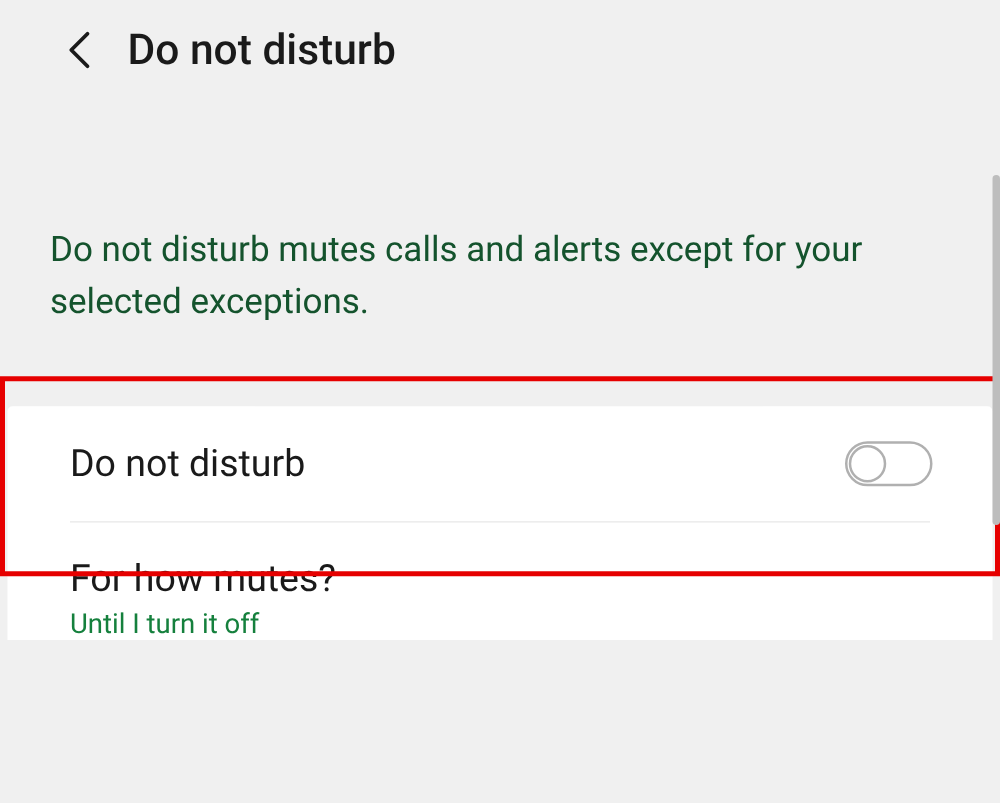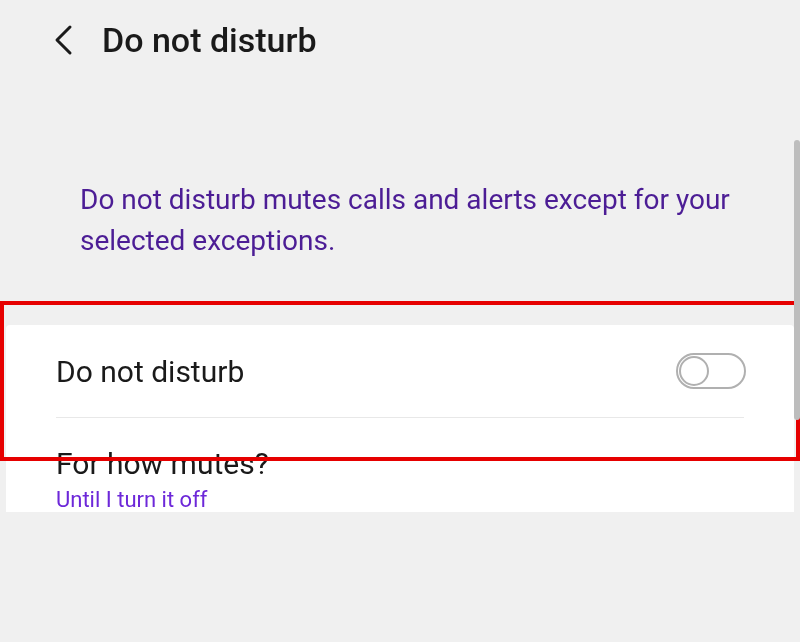--- a/index.html
+++ b/index.html
@@ -25,24 +25,24 @@
       display: inline-flex;
       align-items: center;
       justify-content: center;
     }
     .page-title {
       font-size: 34px;
       font-weight: 500;
       color: #1a1a1a;
     }
     .description {
-      padding: 100px 56px 50px 80px;
+      padding: 100px 56px 50px 40px;
       font-size: 28px;
       line-height: 1.45;
-      color: #4c1d95;
+      color: #14532d;
     }
     .content-panel {
       background: #ffffff;
       margin: 14px 6px 0 6px;
       border-radius: 4px 4px 0 0;
       position: relative;
     }
     .highlight-box {
       border: 4px solid #e60000;
       position: absolute;
@@ -85,21 +85,21 @@
     .divider {
       height: 1px;
       background: #e8e8e8;
       margin: 0 50px;
     }
     .row-secondary {
       padding: 28px 48px 0 50px;
     }
     .row-sublabel {
       font-size: 22px;
-      color: #6d28d9;
+      color: #15803d;
       margin-top: 6px;
     }
     .scrollbar {
       position: absolute;
       right: 0;
       top: 140px;
       width: 6px;
       height: 280px;
       background: #bdbdbd;
       border-radius: 3px;

